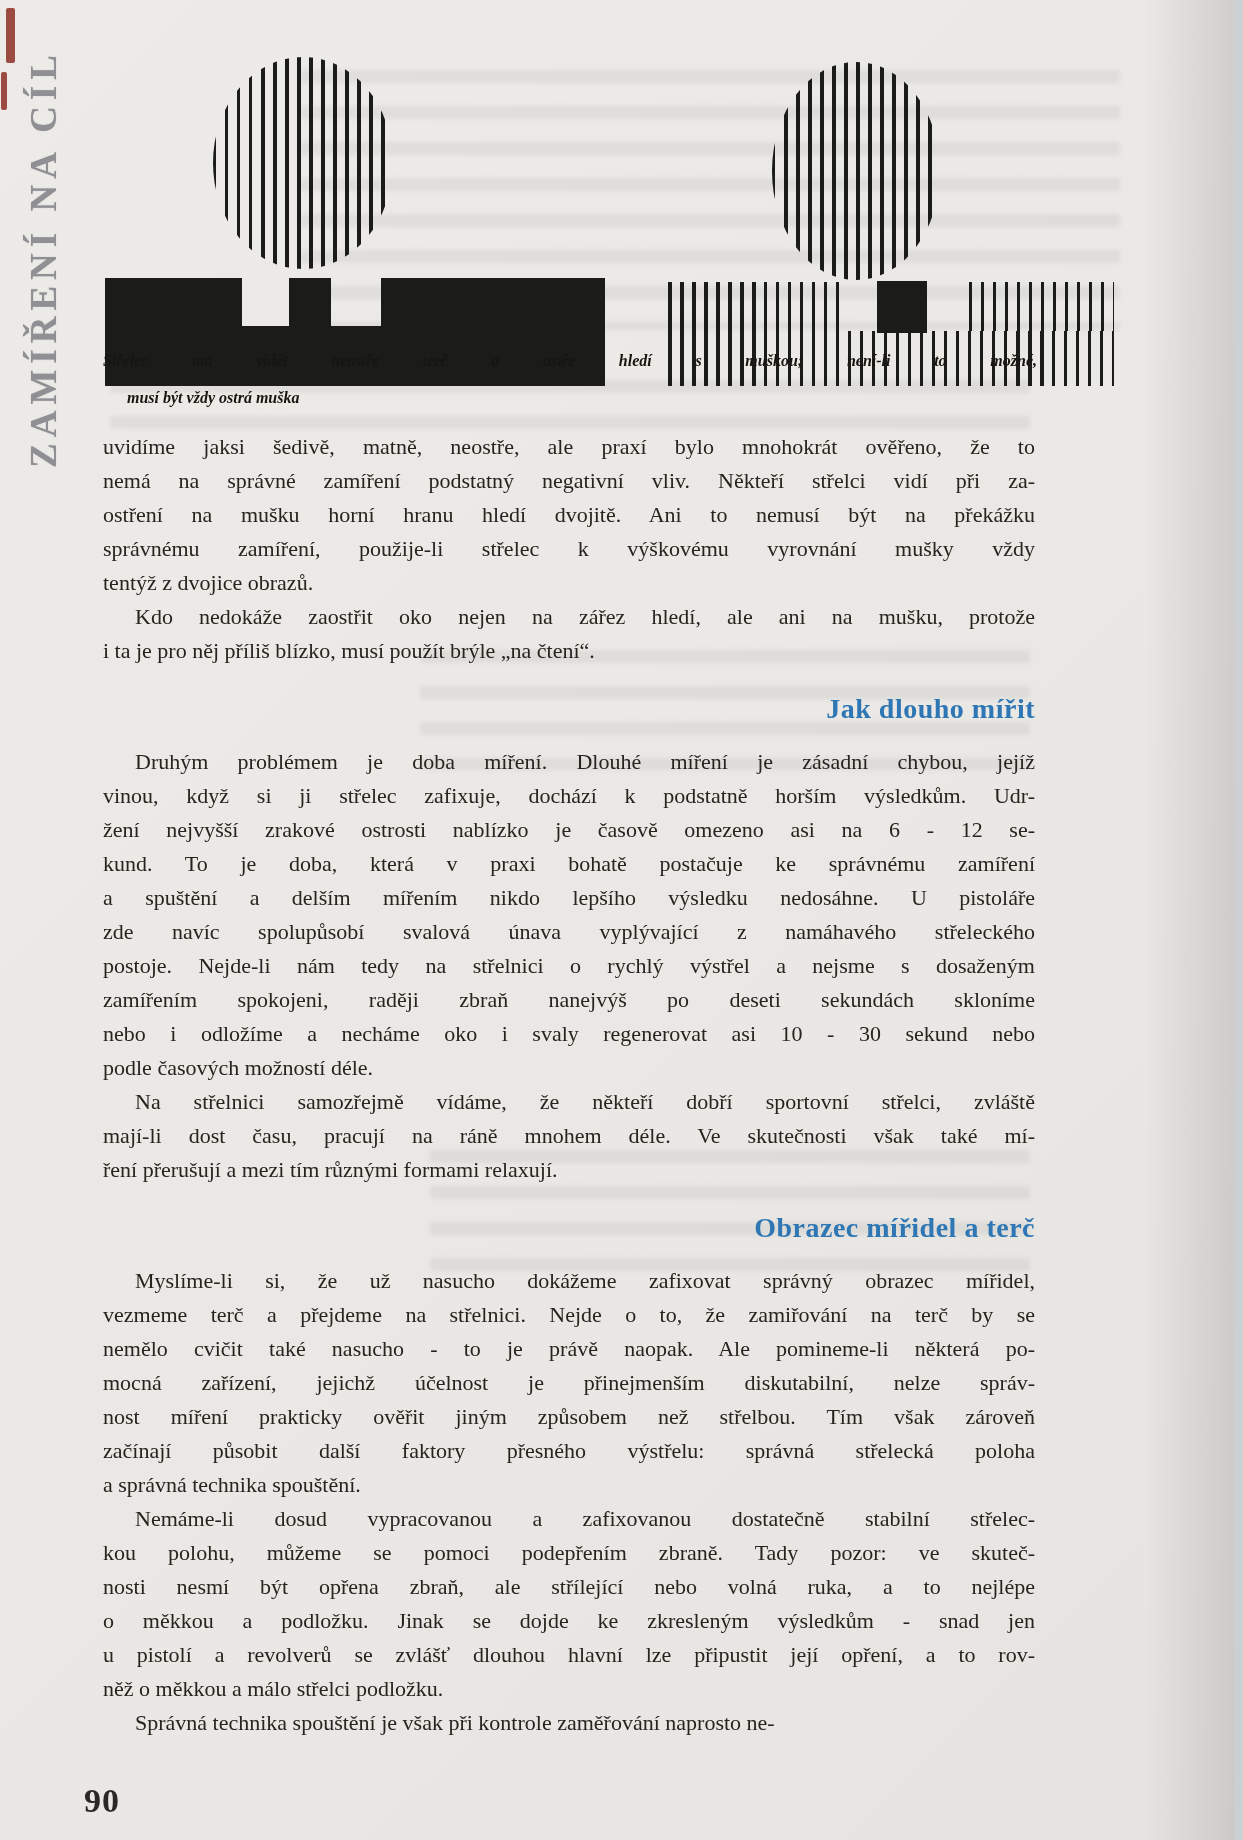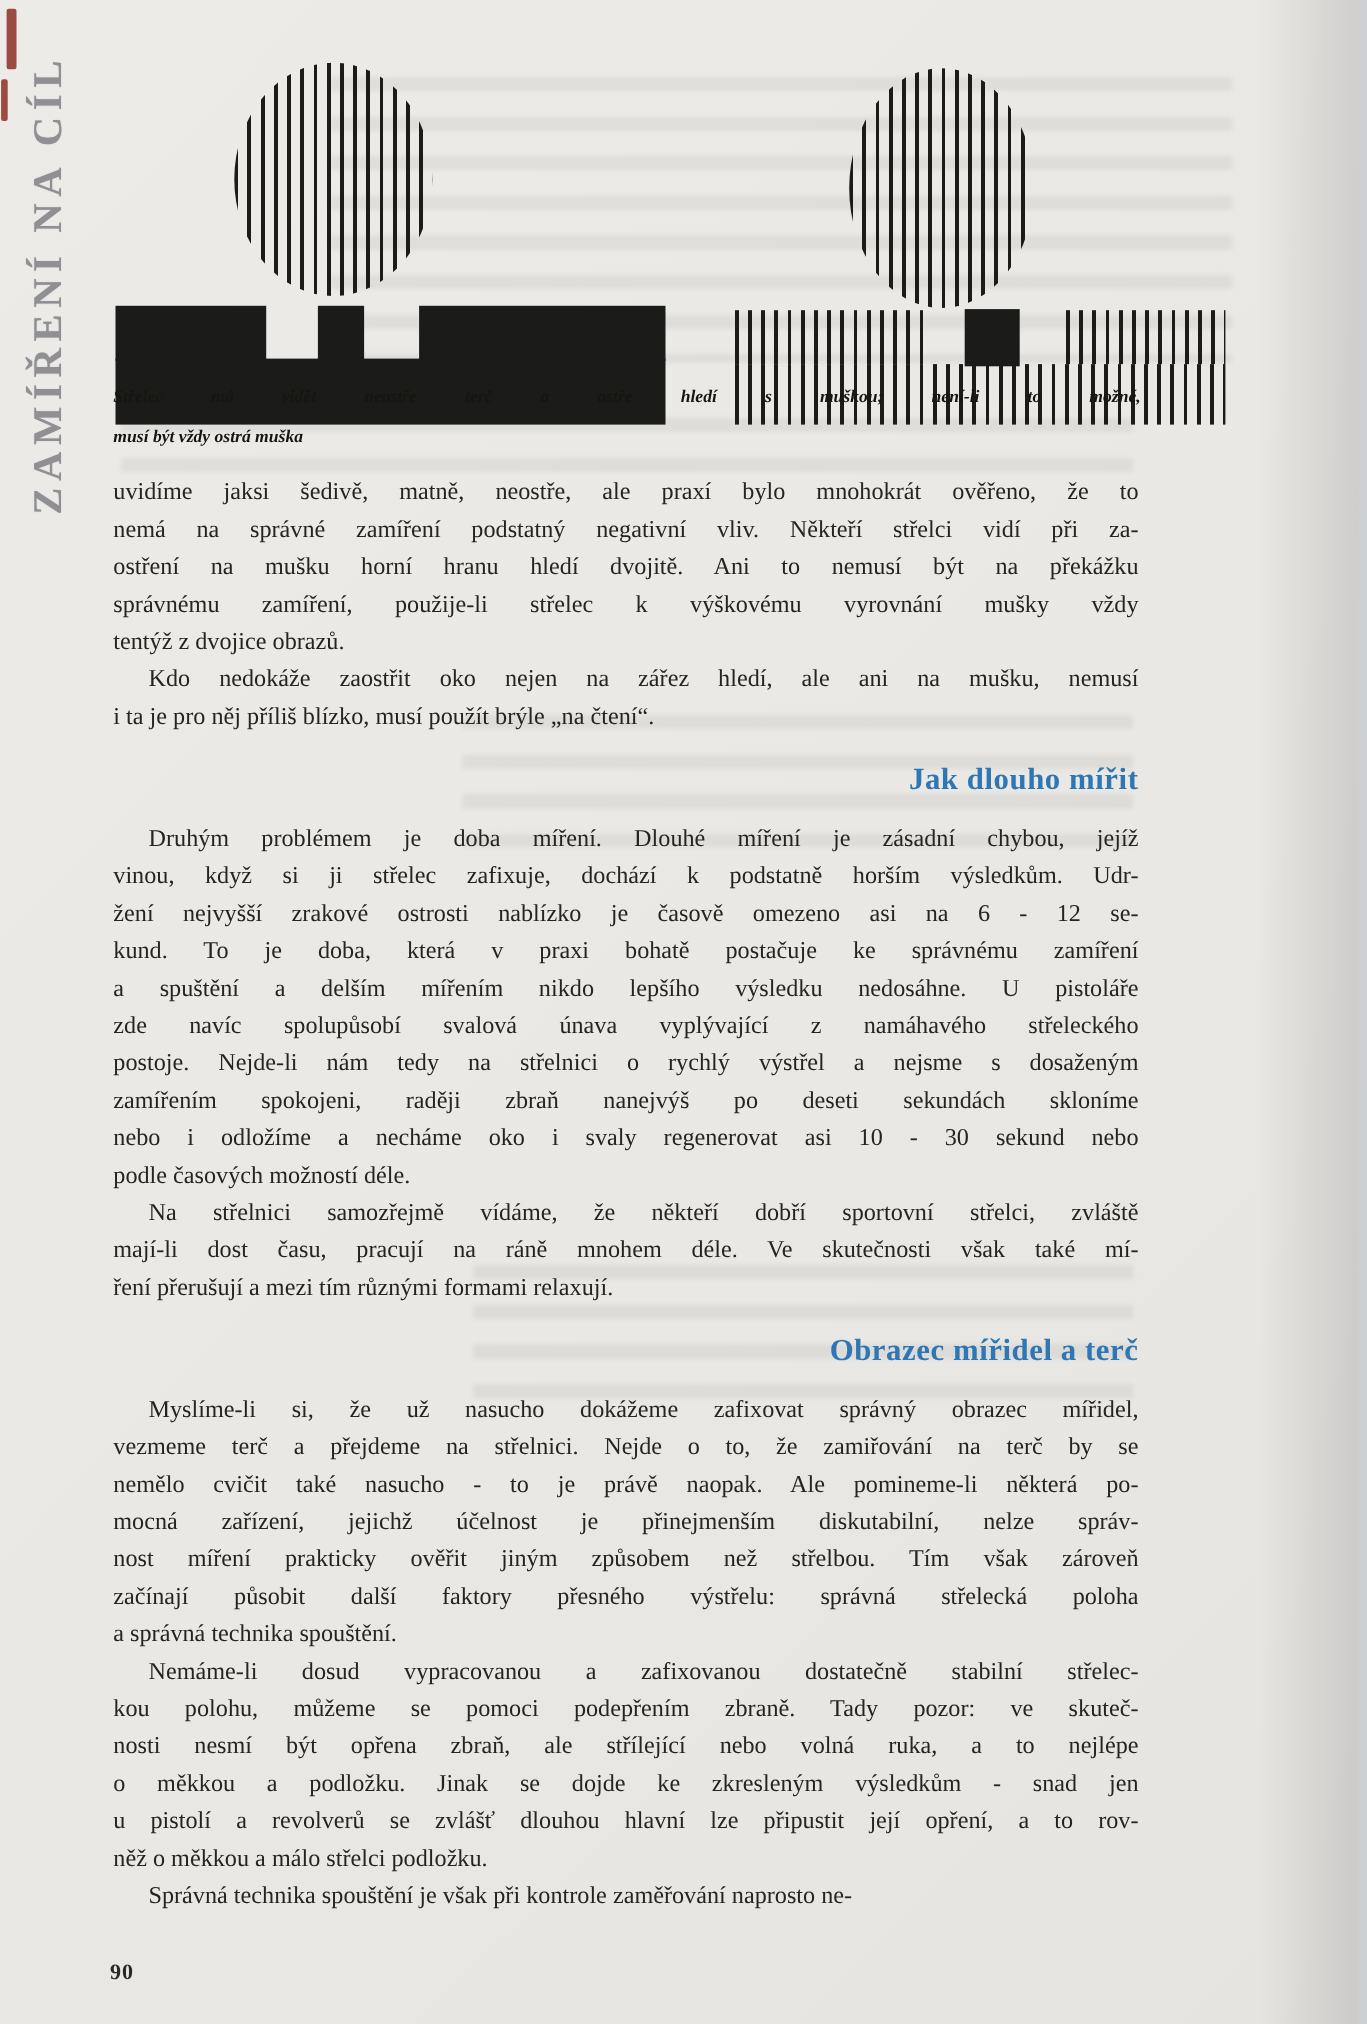--- a/index.html
+++ b/index.html
@@ -39,36 +39,36 @@
   .hatch{background:repeating-linear-gradient(90deg, var(--fig-ink) 0 3.5px, transparent 3.5px 12px);}
   .circle{border-radius:50%;}
   .solid{background:var(--fig-ink);}
   
   .caption{
     position:absolute;left:103px;top:342px;width:934px;
     font-weight:bold;font-style:italic;font-size:16px;line-height:37px;
     color:#17150f;
   }
   .cap-line{text-align:justify;text-align-last:justify;}
-  .cap-line:last-child{text-align-last:left;}
+  .cap-line:last-child{text-align-last:left;margin-left:24px;}
   
   .article{position:absolute;left:103px;top:430px;width:932px;font-size:22px;line-height:34px;}
   .para{margin:0;}
   .line{text-align:justify;text-align-last:justify;}
   .line.last{text-align-last:left;}
   .line.first{padding-left:32px;}
   .heading{
     font-size:28px;font-weight:bold;color:var(--blue);
     margin:24px 0 19px 0;line-height:34px;
     letter-spacing:.5px;
     text-align:right;
   }
   .page-number{
-    position:absolute;left:100px;top:1782px;
-    font-size:20px;font-weight:bold;color:#2a2824;letter-spacing:1px;
+    position:absolute;left:84px;top:1782px;
+    font-size:34px;font-weight:bold;color:#2a2824;letter-spacing:1px;
   }
 </style>
 </head>
 <body>
 
 <div class="page">
 
   <div class="edge-strip"></div>
   <div class="red-mark" style="left:6px;top:8px;width:9px;height:55px;"></div>
   <div class="red-mark" style="left:1px;top:72px;width:6px;height:38px;"></div>
@@ -105,21 +105,21 @@
 
   <div class="article">
       <div class="para">
         <div class="line">uvidíme jaksi šedivě, matně, neostře, ale praxí bylo mnohokrát ověřeno, že to</div>
         <div class="line">nemá na správné zamíření podstatný negativní vliv. Někteří střelci vidí při za-</div>
         <div class="line">ostření na mušku horní hranu hledí dvojitě. Ani to nemusí být na překážku</div>
         <div class="line">správnému zamíření, použije-li střelec k výškovému vyrovnání mušky vždy</div>
         <div class="line last">tentýž z dvojice obrazů.</div>
       </div>
       <div class="para">
-        <div class="line first">Kdo nedokáže zaostřit oko nejen na zářez hledí, ale ani na mušku, nemusí</div>
+        <div class="line first">Kdo nedokáže zaostřit oko nejen na zářez hledí, ale ani na mušku, protože</div>
         <div class="line last">i ta je pro něj příliš blízko, musí použít brýle „na čtení“.</div>
       </div>
       <div class="heading">Jak dlouho mířit</div>
       <div class="para">
         <div class="line first">Druhým problémem je doba míření. Dlouhé míření je zásadní chybou, jejíž</div>
         <div class="line">vinou, když si ji střelec zafixuje, dochází k podstatně horším výsledkům. Udr-</div>
         <div class="line">žení nejvyšší zrakové ostrosti nablízko je časově omezeno asi na 6 - 12 se-</div>
         <div class="line">kund. To je doba, která v praxi bohatě postačuje ke správnému zamíření</div>
         <div class="line">a spuštění a delším mířením nikdo lepšího výsledku nedosáhne. U pistoláře</div>
         <div class="line">zde navíc spolupůsobí svalová únava vyplývající z namáhavého střeleckého</div>

